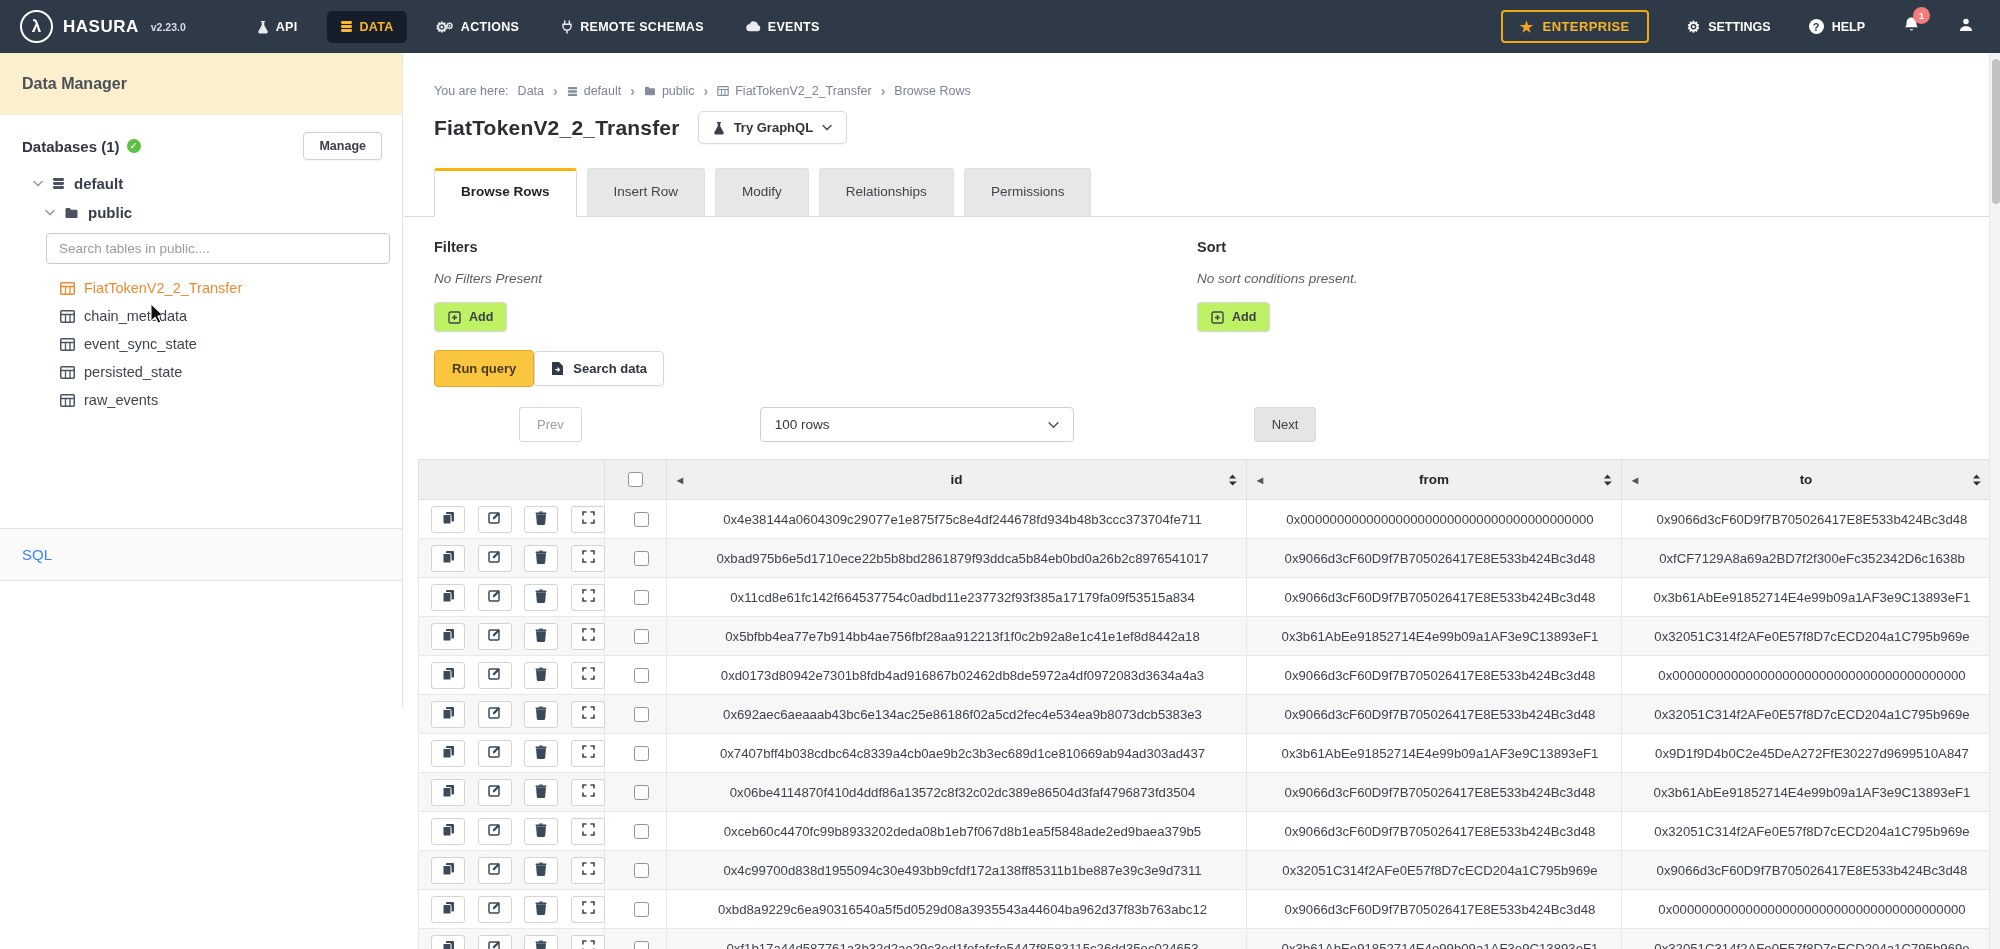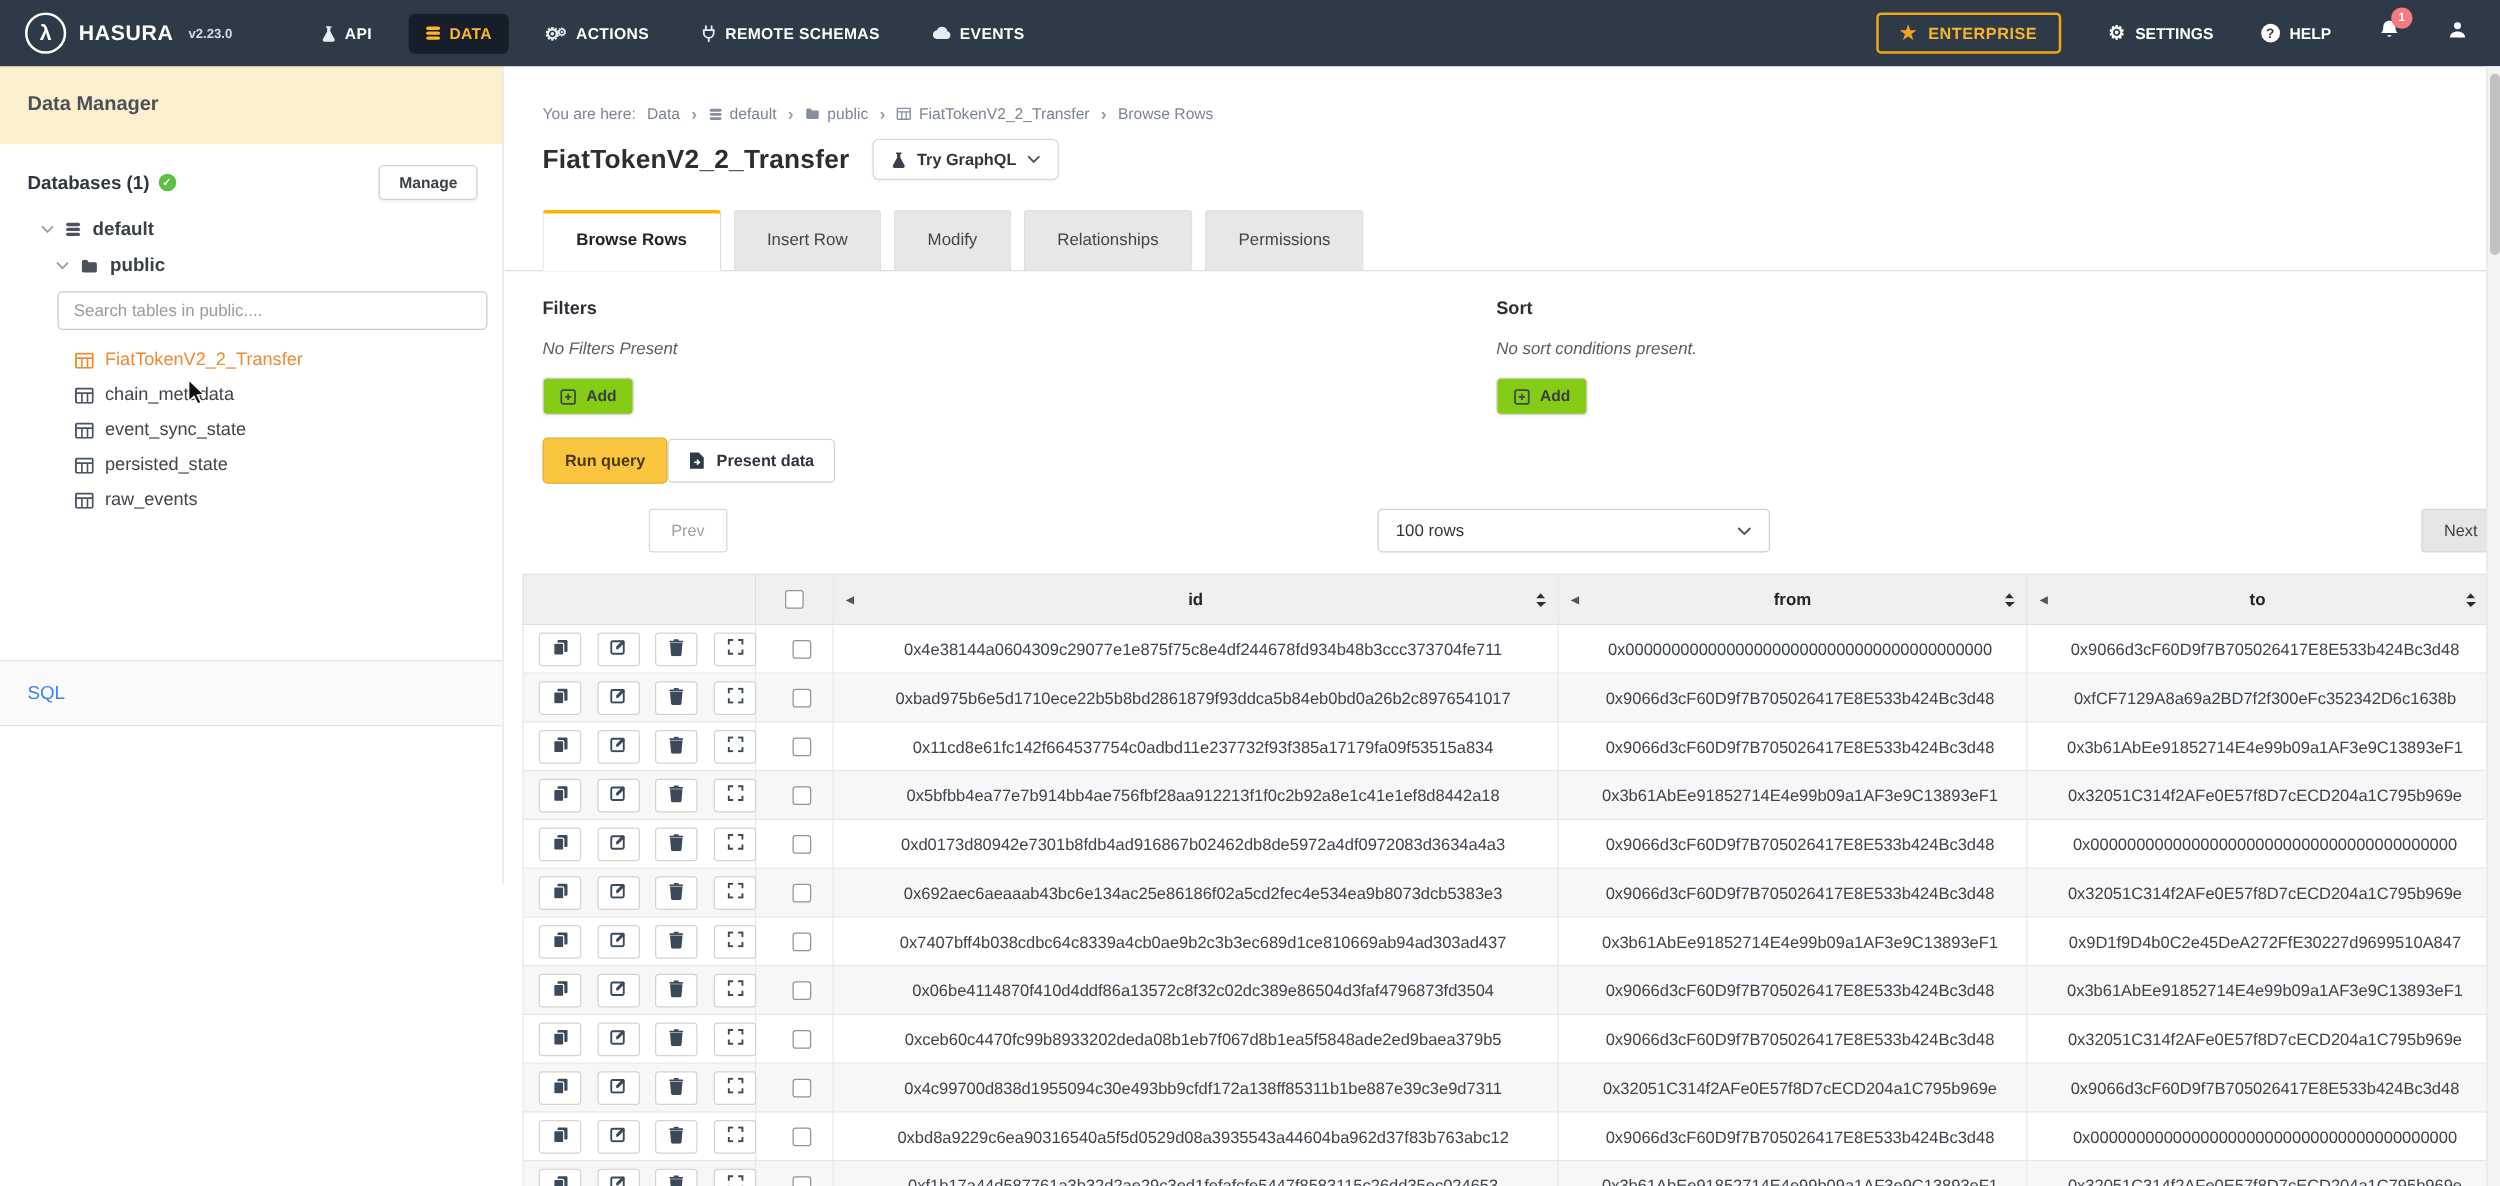--- a/index.html
+++ b/index.html
@@ -88,34 +88,34 @@
          border-radius:3px 3px 0 0; margin-right:10px; border:1px solid #e0e0e0; border-bottom:none; }
   .tab.active { background:#fff; color:#1f2126; font-weight:700; border:1px solid #dcdcdc;
                 border-bottom:1px solid #fff; border-top:3px solid #fdb40a; padding-top:13px;
                 margin-bottom:-1px; }
 
   .content { position:absolute; top:164px; left:0; width:100%; padding-left:30px; }
   .fs-row { display:flex; margin-top:22px; }
   .filters-block { width:763px; flex:none; }
   .section-h { font-size:14.5px; font-weight:700; color:#2c2f34; }
   .empty-note { font-size:13.5px; font-style:italic; color:#5a5e64; margin-top:16px; }
-  .add-btn { margin-top:16px; display:inline-flex; align-items:center; gap:8px; background:#84cc16;
+  .add-btn { margin-top:16px; display:inline-flex; align-items:center; gap:8px; background:#bef264;
              border:1px solid #d6d6d6; border-radius:4px; padding:7px 13px; font-size:12.5px;
              font-weight:700; color:#3a3f45; cursor:pointer; box-shadow:0 1px 2px rgba(0,0,0,.05);
              font-family:inherit; }
   .add-btn .a-ic { display:flex; color:#3f4650; }
   .run-row { display:flex; gap:0; margin-top:18px; align-items:center; }
   .run-btn { background:#fbc63f; border:1px solid #e3a92f; border-radius:4px; padding:10px 17px;
              font-size:13px; font-weight:700; color:#4a3a10; cursor:pointer; font-family:inherit; }
   .export-btn { display:flex; align-items:center; gap:9px; background:#fff; border:1px solid #d6d6d6;
                 border-radius:4px; padding:9px 16px; font-size:13px; font-weight:700; color:#2f3540;
                 cursor:pointer; box-shadow:0 1px 2px rgba(0,0,0,.05); font-family:inherit; }
   .export-btn .e-ic { display:flex; color:#2e3a47; }
 
-  .pagination { display:flex; align-items:center; margin-top:20px;justify-content:space-between; }
+  .pagination { display:flex; align-items:center; margin-top:20px; }
   .prev-btn { margin-left:85px; background:#fff; border:1px solid #d9d9d9; border-radius:3px;
               color:#9aa0a6; font-size:13px; padding:9px 17px; cursor:pointer; font-family:inherit; }
   .rows-select { margin-left:178px; width:314px; height:35px; border:1px solid #cfcfcf; border-radius:4px;
                  background:#fff; display:flex; align-items:center; padding:0 14px; font-size:13.5px;
                  color:#33363b; cursor:pointer; }
   .rows-select .sel-chev { margin-left:auto; display:flex; color:#555; }
   .next-btn { margin-left:180px; background:#e5e5e5; border:1px solid #d9d9d9; border-radius:3px;
               color:#3c4046; font-size:13px; padding:9px 17px; cursor:pointer; font-family:inherit; }
 
   .table-wrap { margin-top:17px; margin-left:-16px; }
@@ -437,21 +437,21 @@
 
     <div class="run-row">
       <button class="run-btn">Run query</button>
       <button class="export-btn">
         <span class="e-ic">
           <svg width="13" height="15" viewBox="0 0 13 15">
               <path d="M1 1h7l4 4v9H1z" fill="currentColor"></path>
               <path d="M4.3 8.7h4M6.5 6.7l2 2-2 2" stroke="#fff" stroke-width="1.2" fill="none"></path>
             </svg>
         </span>
-        <span>Present data</span>
+        <span>Search data</span>
       </button>
     </div>
 
     <div class="pagination">
       <button class="prev-btn">Prev</button>
       <div class="rows-select">
         <span>100 rows</span>
         <span class="sel-chev">
           <svg width="11" height="8" viewBox="0 0 10 7">
               <path d="M1 1.5l4 4 4-4" stroke="currentColor" stroke-width="1.4" fill="none" stroke-linecap="round"></path>

